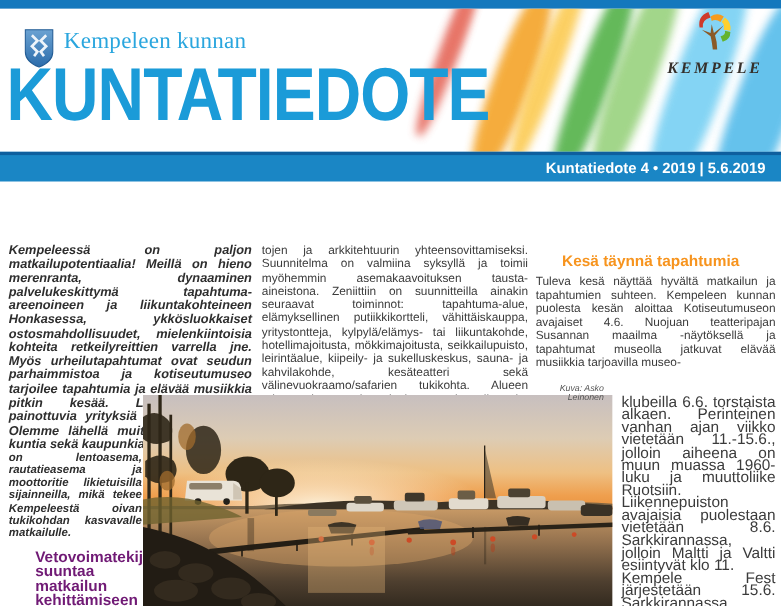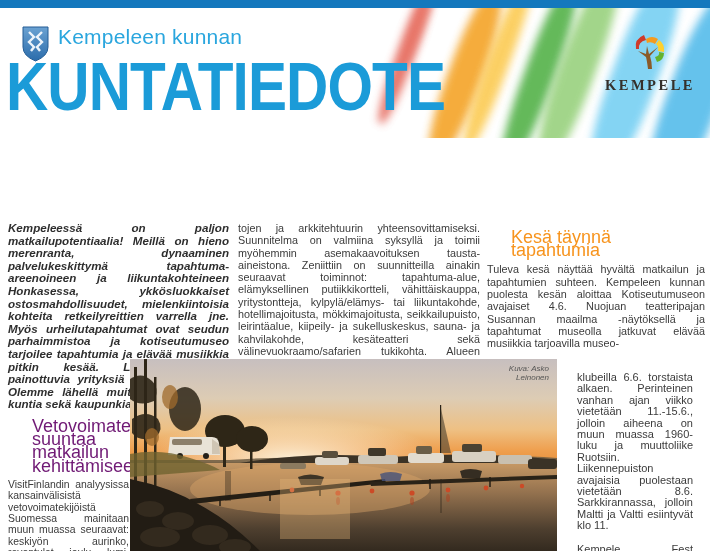--- a/index.html
+++ b/index.html
@@ -15,29 +15,29 @@
   .s-red2   { left:420px; top:-60px; width:10px; height:120px; background:#e8705f; opacity:.55; }
   .s-orange { left:448px; top:-25px; width:34px; height:185px; background:#f4a428; opacity:.9; }
   .s-yellow { left:488px; top:-45px; width:22px; height:195px; background:#fbc43d; opacity:.8; }
   .s-green1 { left:524px; top:-35px; width:30px; height:205px; background:#49ad3e; opacity:.85; }
   .s-green2 { left:561px; top:-50px; width:36px; height:215px; background:#71c04c; opacity:.65; }
   .s-lblue1 { left:612px; top:-45px; width:46px; height:225px; background:#6fcdf2; opacity:.85; }
   .s-lblue2 { left:668px; top:-25px; width:52px; height:225px; background:#3fb3e8; opacity:.8; }
   .crest { position:absolute; left:22px; top:18px; z-index:3; }
   .kunnan {
     position:absolute; left:58px; top:17px; z-index:3;
-    font-size:21px; color:#2aa6de; letter-spacing:0.2px;
+    font-size:21px; color:#2aa6de; letter-spacing:0.2px;font-family:Liberation Serif, serif;
   }
   .masthead {
     position:absolute; left:6px; top:44px; z-index:3;
     font-size:68px; font-weight:bold; color:#1b9bd8; line-height:1;
     letter-spacing:-1px; transform:scaleX(0.86); transform-origin:left top;
     white-space:nowrap;
   }
-  .kempele-logo { position:absolute; left:598px; top:26px; width:104px; z-index:3; text-align:center; }
+  .kempele-logo { position:absolute; left:598px; top:2px; width:104px; z-index:3; text-align:center;font-style:italic; }
   .kempele-logo .wordmark {
     font-family:"Liberation Serif", serif; font-size:14.5px; font-weight:bold;
     letter-spacing:2.5px; color:#35302b; margin-top:1px;
   }
   
   .issue-bar {
     position:absolute; left:0; top:138px; width:710px; height:27px;
     background:#1a86c5; border-top:3px solid #0e5f9e; box-sizing:border-box;
   }
   .issue-bar span {
@@ -58,32 +58,32 @@
   p.body {
     font-size:10.8px; line-height:12.3px; text-align:justify; margin:0;
     color:#3b3b3b;
   }
   p.intro {
     font-size:11.6px; line-height:12.6px; font-weight:bold; font-style:italic;
     text-align:justify; margin:0; color:#2e2e2e;
   }
   .narrow { width:121px; }
   .narrow p, p.narrow { font-size:10.4px; line-height:11.4px; }
-  h3.sub { margin:9px 0 6px 0; font-size:18px; line-height:13.2px; font-weight:normal;padding-left:24px; }
+  h3.sub { margin:9px 0 6px 0; font-size:14px; line-height:13.2px; font-weight:bold;padding-left:24px; }
   .sub-blue   { color:#701a75; }
   .sub-orange { color:#f7941e; margin-top:7px; margin-bottom:7px; }
   .col3-narrow { position:absolute; left:565px; top:360px; width:140px; }
-  .col3-narrow p { font-size:11px; line-height:11.4px; text-align:justify; margin:12px; }
+  .col3-narrow p { font-size:14px; line-height:11.4px; text-align:justify; margin:0; }
   
   .photo {
     position:absolute; left:130px; top:359px; width:427px; height:192px;
     overflow:hidden;
   }
   .caption {
-    position:absolute; left:477px; top:364px; width:72px; text-align:right;
+    position:absolute; left:477px; top:348px; width:72px; text-align:right;
     font-size:8px; font-style:italic; color:#555; z-index:2;
   }
 </style>
 </head>
 <body>
 
 <div class="page">
 
   <div class="topbar"></div>
 
@@ -121,24 +121,28 @@
           <path d="M-14 -4 q-2 -10 8 -14 l2 5 q-8 2 -7 9 Z" fill="#cf3a2a"></path>
           <path d="M-4 -14 q6 -4 12 0 l-3 5 q-4 -3 -8 -1 Z" fill="#f59b1e"></path>
           <path d="M9 -13 q6 4 5 12 l-6 -1 q1 -5 -2 -7 Z" fill="#ffd02e"></path>
           <path d="M14 0 q0 7 -7 9 l-2 -5 q5 -1 4 -5 Z" fill="#64b32e"></path>
         </g>
       </svg>
       <div class="wordmark">KEMPELE</div>
     </div>
   </div>
 
+  <div class="issue-bar">
+    <span>Kuntatiedote 4 • 2019 | 5.6.2019</span>
+  </div>
 
 
   <div class="col col1">
     <p class="intro">Kempeleessä on paljon matkailupotentiaalia! Meillä on hieno merenranta, dynaaminen palvelukeskittymä tapahtuma-areenoineen ja liikuntakohteineen Honkasessa, ykkösluokkaiset ostosmahdollisuudet, mielenkiintoisia kohteita retkeilyreittien varrella jne. Myös urheilutapahtumat ovat seudun parhaimmistoa ja kotiseutumuseo tarjoilee tapahtumia ja elävää musiikkia pitkin kesää. Liikuntamatkailuun painottuvia yrityksiä on myös paljon. Olemme lähellä muita Oulun seudun kuntia sekä kaupunkia ja meillä</p>
+    <p class="intro narrow">on lentoasema, rautatieasema ja moottoritie likietuisilla sijainneilla, mikä tekee Kempeleestä oivan tukikohdan kasvavalle matkailulle.</p>
     <h3 class="sub sub-blue narrow">Vetovoimatekijöistä suuntaa matkailun kehittämiseen</h3>
     <p class="body narrow">VisitFinlandin analyysissa kansainvälisistä vetovoimatekijöistä Suomessa mainitaan muun muassa seuraavat: keskiyön aurinko, revontulet, joulu, lumi, paikalliskulttuuri, saunakulttuuri, metsät ja järvet,</p>
   </div>
 
   <div class="col col2">
     <p class="body">tojen ja arkkitehtuurin yhteensovittamiseksi. Suunnitelma on valmiina syksyllä ja toimii myöhemmin asemakaavoituksen tausta-aineistona. Zeniittiin on suunnitteilla ainakin seuraavat toiminnot: tapahtuma-alue, elämyksellinen putiikkikortteli, vähittäiskauppa, yritystontteja, kylpylä/elämys- tai liikuntakohde, hotellimajoitusta, mökkimajoitusta, seikkailupuisto, leirintäalue, kiipeily- ja sukelluskeskus, sauna- ja kahvilakohde, kesäteatteri sekä välinevuokraamo/safarien tukikohta. Alueen rakentumisen tarkempi kuvaus ja aikataulut tämänhetkisine suunnitelmineen tule-</p>
   </div>
 
   <div class="col col3">
     <h3 class="sub sub-orange">Kesä täynnä tapahtumia</h3>

